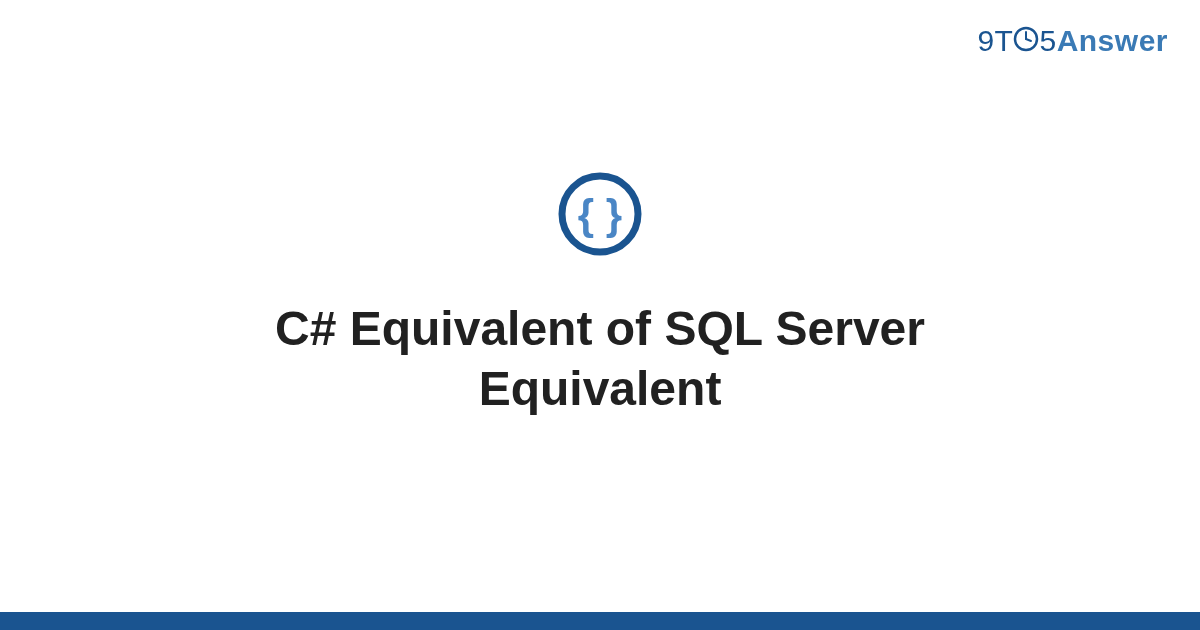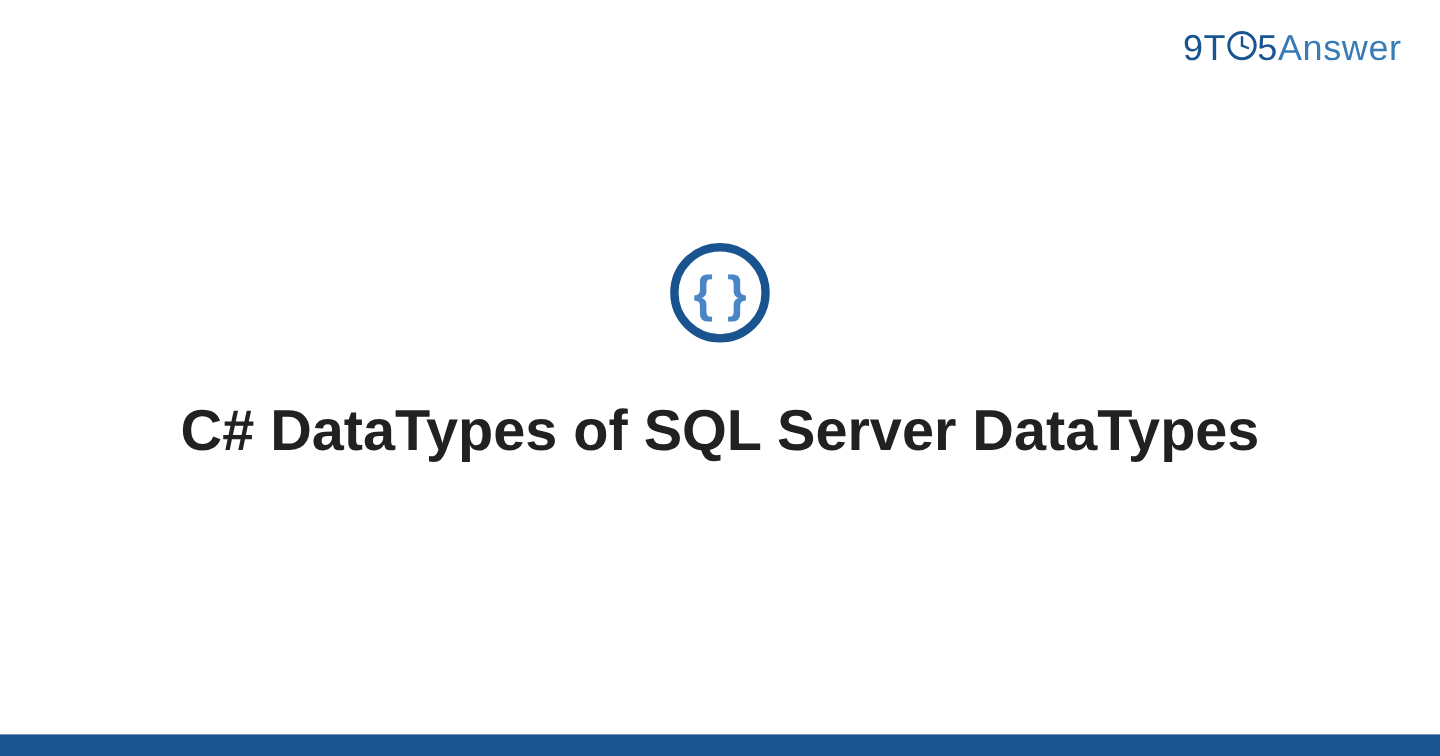--- a/index.html
+++ b/index.html
@@ -34,21 +34,21 @@
     .header-logo .o-icon {
       display: inline-block;
       vertical-align: baseline;
       position: relative;
       top: 1px;
     }
     .header-logo .five {
       font-weight: 500;
     }
     .header-logo .answer {
-      font-weight: 400;
+      font-weight: 700;
       color: #3a7ab5;
     }
     .content {
       position: absolute;
       top: 0;
       left: 0;
       width: 100%;
       height: 100%;
       display: flex;
       flex-direction: column;
@@ -88,16 +88,16 @@
       </svg></span><span class="five">5</span><span class="answer">Answer</span>
 </div>
 
 <div class="content">
   <div class="braces-icon">
     <svg width="86" height="86" viewBox="0 0 86 86">
       <circle cx="43" cy="43" r="38" fill="none" stroke="#1a5490" stroke-width="7"></circle>
       <text x="43" y="58" font-family="Arial" font-size="42" font-weight="bold" fill="#4a86c5" text-anchor="middle">{ }</text>
     </svg>
   </div>
-  <h1 class="page-title">C# DataTypes of SQL Server DataTypes</h1>
+  <h1 class="page-title">C# Equivalent of SQL Server Equivalent</h1>
 </div>
 
 <div class="footer-bar"></div>
 
 </body></html>

